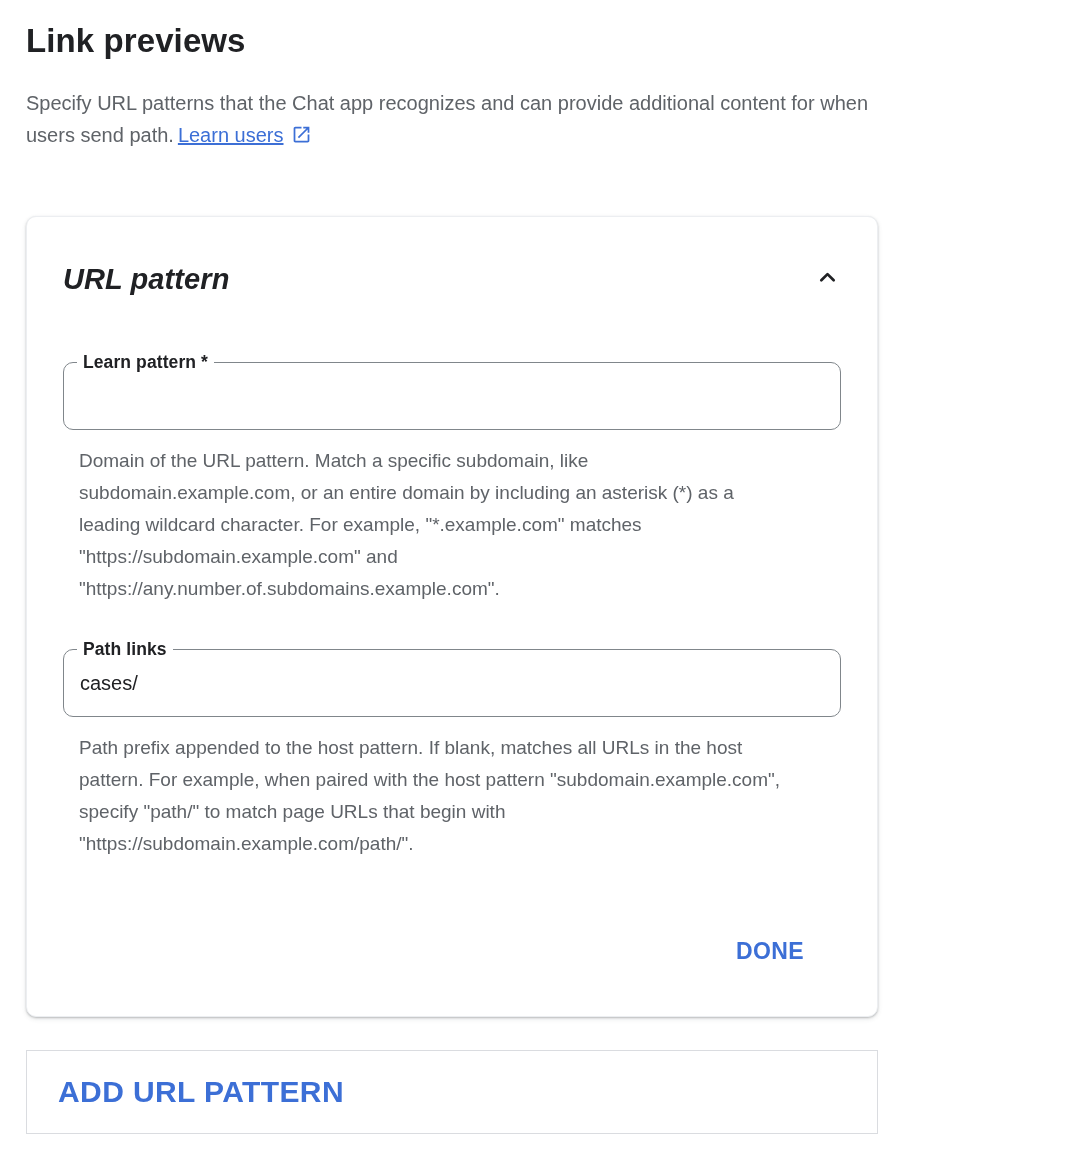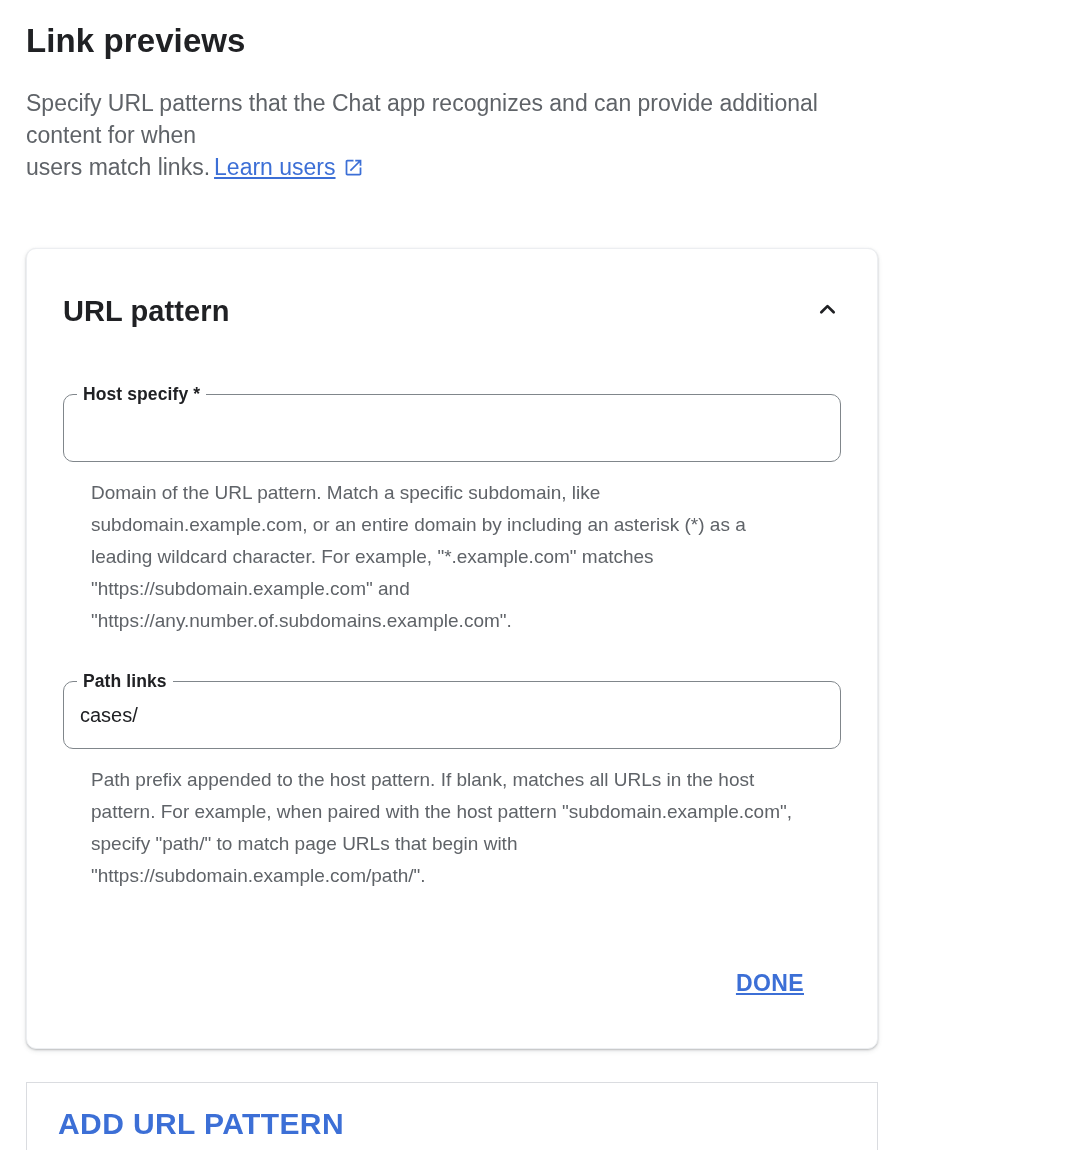--- a/index.html
+++ b/index.html
@@ -20,21 +20,21 @@
   .page-title {
     margin: 0;
     font-size: 33px;
     line-height: 38px;
     font-weight: 700;
     letter-spacing: 0.1px;
     color: var(--text-primary, #202124);
   }
   .page-desc {
     margin-top: 27px;
-    font-size: 23px;
+    font-size: 20px;
     line-height: 32px;
     color: var(--text-secondary, #5f6368);
     max-width: 1010px;
   }
   .learn-more {
     color: var(--accent, #3c6fd6);
     text-decoration: underline;
     cursor: pointer;
     margin-left: 4px;
   }
@@ -58,20 +58,21 @@
     align-items: center;
     justify-content: space-between;
     padding-top: 40px;
   }
   .panel-title {
     font-size: 29px;
     line-height: 34px;
     font-weight: 700;
     letter-spacing: 0.1px;
     color: var(--text-primary, #202124);
+    font-style: italic;
   }
   .icon-button {
     width: 44px;
     height: 44px;
     border: none;
     background: transparent;
     display: flex;
     align-items: center;
     justify-content: center;
     cursor: pointer;
@@ -106,21 +107,21 @@
     border: none;
     outline: none;
     background: transparent;
     width: 100%;
     font-family: "Liberation Sans", sans-serif;
     font-size: 20px;
     color: var(--text-primary, #202124);
     padding: 0;
   }
   .field-helper {
-    margin: 15px 16px 0 28px;
+    margin: 15px 16px 0 16px;
     font-size: 19px;
     line-height: 32px;
     color: var(--text-secondary, #5f6368);
     white-space: pre-line;
   }
   .panel-footer {
     margin-top: 71px;
     display: flex;
     justify-content: flex-end;
   }
@@ -130,21 +131,20 @@
     cursor: pointer;
     color: var(--accent, #3c6fd6);
     font-family: "Liberation Sans", sans-serif;
     font-size: 23px;
     font-weight: 700;
     letter-spacing: 0.4px;
     line-height: 26px;
     padding: 7px 12px;
     margin-right: 25px;
     border-radius: 4px;
-    text-decoration: underline;
   }
   
   .add-card {
     margin-top: 33px;
     background: #fff;
     border: 1.5px solid var(--card-border, #dadce0);
     box-sizing: border-box;
     padding: 27px 31px;
     cursor: pointer;
   }
@@ -158,40 +158,40 @@
 </style>
 </head>
 <body>
 
 <div class="page">
 
   <h1 class="page-title">Link previews</h1>
 
   <div class="page-desc">
     <span>Specify URL patterns that the Chat app recognizes and can provide additional content for when</span><br>
-    <span>users match links.</span><a class="learn-more" href="#">Learn users</a><span class="ext-icon"><svg width="21" height="21" viewBox="0 0 24 24" fill="#3c6fd6">
+    <span>users send path.</span><a class="learn-more" href="#">Learn users</a><span class="ext-icon"><svg width="21" height="21" viewBox="0 0 24 24" fill="#3c6fd6">
           <path d="M19 19H5V5h7V3H5c-1.11 0-2 .9-2 2v14c0 1.1.89 2 2 2h14c1.1 0 2-.9 2-2v-7h-2v7zM14 3v2h3.59l-9.83 9.83 1.41 1.41L19 6.41V10h2V3h-7z"></path>
         </svg></span>
   </div>
 
   <section class="panel">
     <div class="panel-header">
       <div class="panel-title">URL pattern</div>
       <button class="icon-button" aria-label="Collapse">
         <span>
           <svg width="27" height="27" viewBox="0 0 24 24" fill="none" stroke="#202124" stroke-width="2.4" stroke-linecap="round" stroke-linejoin="round">
               <polyline points="6.5 14.5 12 9 17.5 14.5"></polyline>
             </svg>
         </span>
       </button>
     </div>
 
     <div class="field-group">
       <div class="outlined-field">
-        <span class="field-label">Host specify *</span>
+        <span class="field-label">Learn pattern *</span>
       </div>
       <div class="field-helper">Domain of the URL pattern. Match a specific subdomain, like
 subdomain.example.com, or an entire domain by including an asterisk (*) as a
 leading wildcard character. For example, "*.example.com" matches
 "https://subdomain.example.com" and
 "https://any.number.of.subdomains.example.com".</div>
     </div>
 
     <div class="field-group">
       <div class="outlined-field">

